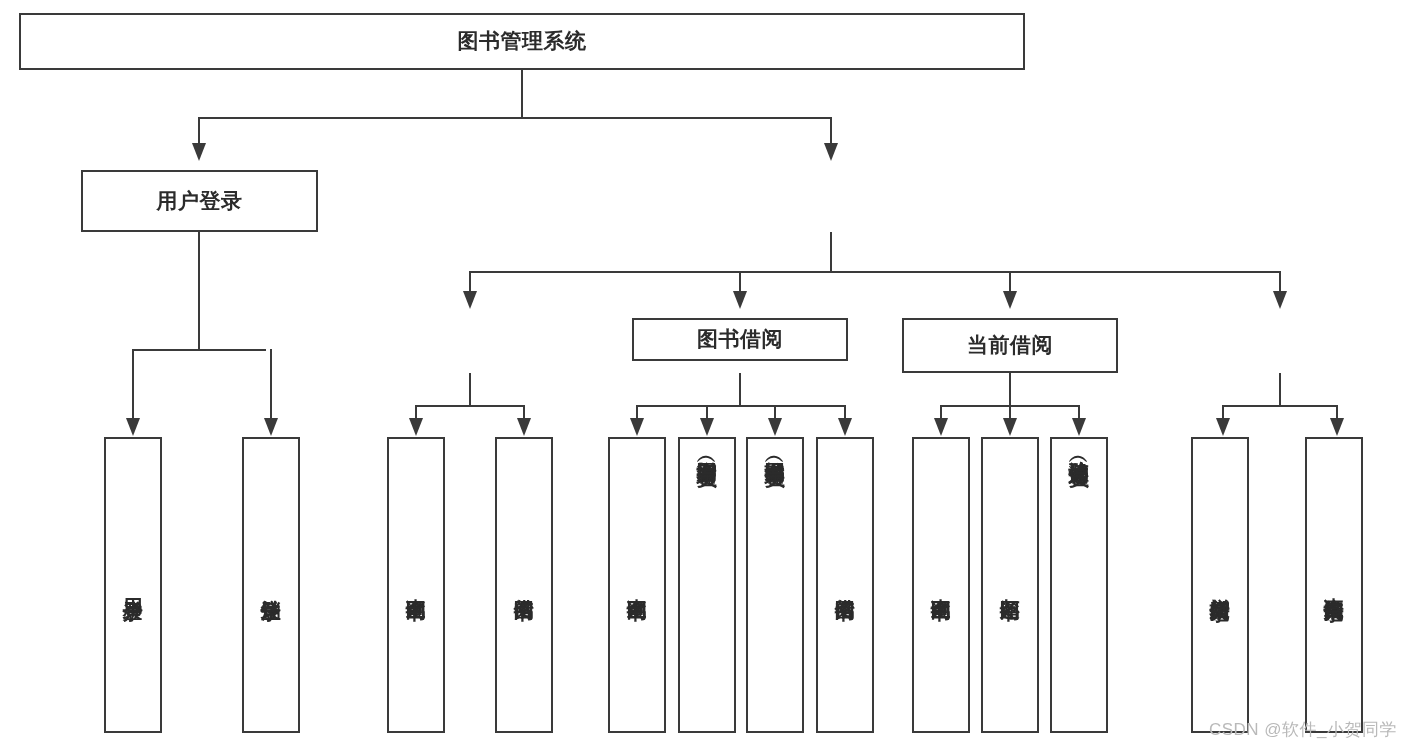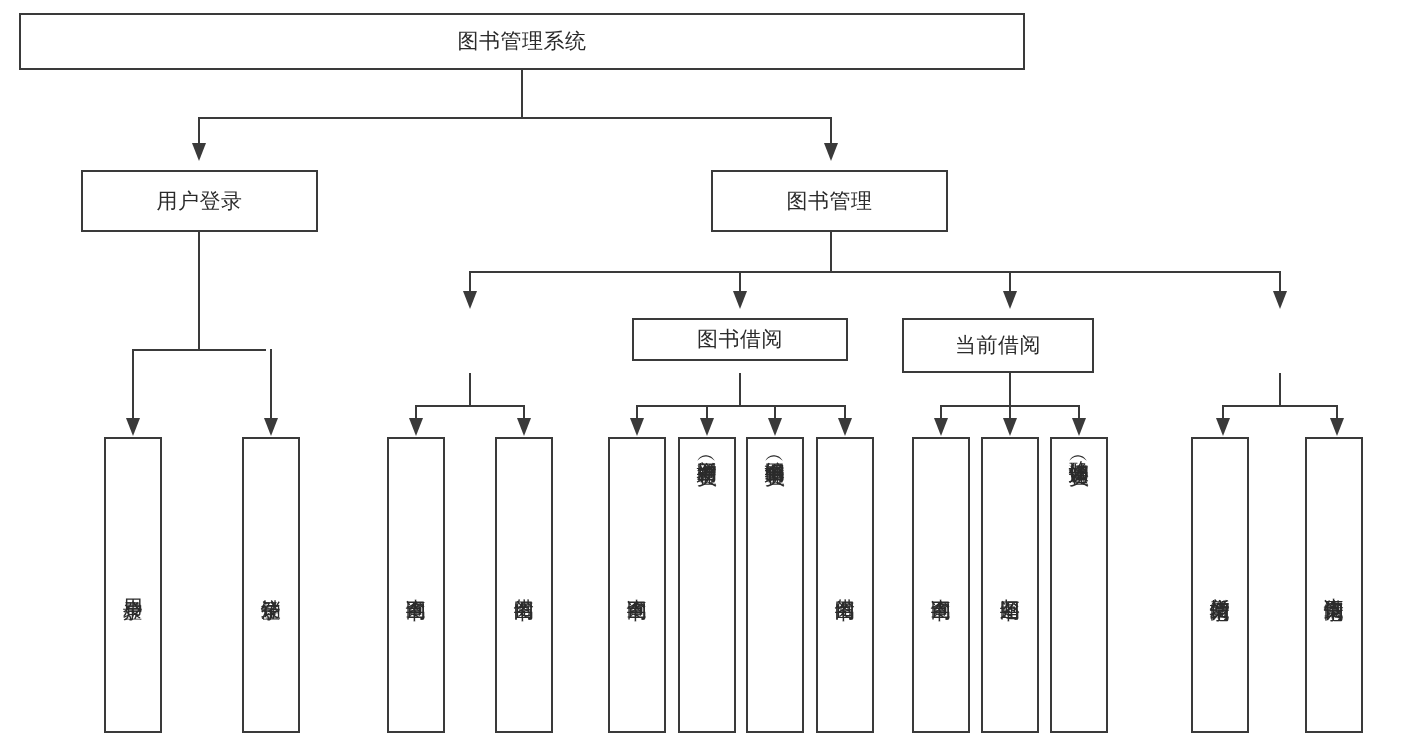--- a/index.html
+++ b/index.html
@@ -25,20 +25,21 @@
     display: flex;
     align-items: center;
     justify-content: center;
     color: #2b2b2b;
   }
   .node .label {
     font-size: 21px;
     line-height: 1.15;
     letter-spacing: 0.5px;
     white-space: nowrap;
+    font-weight: bold;
   }
   .node.leaf .label {
     writing-mode: vertical-rl;
     text-orientation: upright;
     font-size: 20px;
     line-height: 1.32;
     letter-spacing: 1px;
     white-space: normal;
     max-height: 100%;
   }
@@ -87,23 +88,20 @@
 
   <div class="vline" style="left:521px; top:70px; width:2px; height:48px;"></div>
   <div class="hline" style="left:198px; top:117px; width:634px; height:2px;"></div>
   <div class="vline" style="left:198px; top:117px; width:2px; height:27px;"></div>
   <div class="arrow" style="left:192px; top:143px;"></div>
   <div class="vline" style="left:830px; top:117px; width:2px; height:27px;"></div>
   <div class="arrow" style="left:824px; top:143px;"></div>
 
   <div class="node" style="left:81px; top:170px; width:237px; height:62px;">
     <span class="label">用户登录</span>
-  </div>
-  <div class="node" style="left:711px; top:170px; width:237px; height:62px;">
-    <span class="label">图书管理</span>
   </div>
 
   <div class="vline" style="left:198px; top:232px; width:2px; height:118px;"></div>
   <div class="hline" style="left:132px; top:349px; width:134px; height:2px;"></div>
   <div class="vline" style="left:132px; top:349px; width:2px; height:70px;"></div>
   <div class="arrow" style="left:126px; top:418px;"></div>
   <div class="vline" style="left:270px; top:349px; width:2px; height:70px;"></div>
   <div class="arrow" style="left:264px; top:418px;"></div>
 
   <div class="vline" style="left:830px; top:232px; width:2px; height:40px;"></div>
@@ -113,21 +111,21 @@
   <div class="vline" style="left:739px; top:271px; width:2px; height:21px;"></div>
   <div class="arrow" style="left:733px; top:291px;"></div>
   <div class="vline" style="left:1009px; top:271px; width:2px; height:21px;"></div>
   <div class="arrow" style="left:1003px; top:291px;"></div>
   <div class="vline" style="left:1279px; top:271px; width:2px; height:21px;"></div>
   <div class="arrow" style="left:1273px; top:291px;"></div>
 
   <div class="node" style="left:632px; top:318px; width:216px; height:43px;">
     <span class="label">图书借阅</span>
   </div>
-  <div class="node" style="left:902px; top:318px; width:192px; height:55px;">
+  <div class="node" style="left:902px; top:318px; width:216px; height:55px;">
     <span class="label">当前借阅</span>
   </div>
 
   <div class="vline" style="left:469px; top:373px; width:2px; height:34px;"></div>
   <div class="hline" style="left:415px; top:405px; width:110px; height:2px;"></div>
   <div class="vline" style="left:415px; top:405px; width:2px; height:14px;"></div>
   <div class="arrow" style="left:409px; top:418px;"></div>
   <div class="vline" style="left:523px; top:405px; width:2px; height:14px;"></div>
   <div class="arrow" style="left:517px; top:418px;"></div>
 
@@ -195,14 +193,15 @@
     <span class="label">确认归还（管理员）</span>
   </div>
 
   <div class="node leaf short" style="left:1191px; top:437px; width:58px; height:296px;">
     <span class="label">新增借阅记录</span>
   </div>
   <div class="node leaf short" style="left:1305px; top:437px; width:58px; height:296px;">
     <span class="label">查询借阅记录</span>
   </div>
 
+  <div id="watermark">CSDN @软件_小贺同学</div>
 
 </div>
 
 </body></html>

